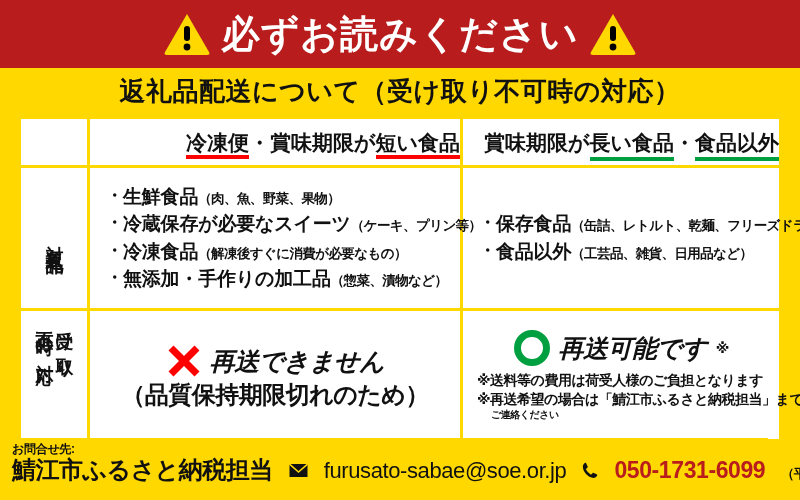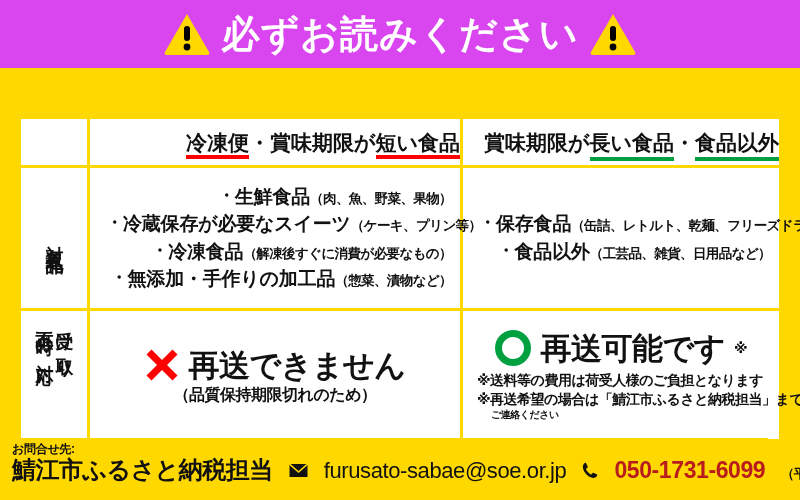--- a/index.html
+++ b/index.html
@@ -17,21 +17,21 @@
     position: relative;
     width: 800px;
     height: 500px;
     background: #ffd800;
     box-sizing: border-box;
   }
 
   
   .header-bar {
     height: 68px;
-    background: #d946ef;
+    background: #b91c1c;
     display: flex;
     align-items: center;
     justify-content: center;
     gap: 10px;
   }
   .header-title {
     color: #ffffff;
     font-size: 38px;
     font-weight: bold;
     letter-spacing: 1px;
@@ -134,21 +134,20 @@
   .bullets {
     padding: 6px 8px 6px 16px;
   }
   .bullets.right-cell { padding-left: 16px; }
   .bullet-line {
     display: block;
     color: #111111;
     line-height: 1.28;
     white-space: nowrap;
     margin: 0 0 3px 0;
-    text-align: right;
   }
   .bullet-line:last-child { margin-bottom: 0; }
   .b-dot {
     font-size: 17px;
     font-weight: bold;
     vertical-align: 2px;
   }
   .b-main {
     font-size: 19px;
     font-weight: bold;
@@ -168,36 +167,37 @@
   .result-main {
     display: flex;
     align-items: center;
     justify-content: center;
     gap: 8px;
     margin-bottom: 4px;
   }
   .x-mark { width: 36px; height: 36px; flex: 0 0 auto; }
   .o-mark { width: 38px; height: 38px; flex: 0 0 auto; }
   .result-text {
-    font-size: 31px;
+    font-size: 25px;
     font-weight: bold;
     color: #111111;
     line-height: 1;
     letter-spacing: -0.5px;
     white-space: nowrap;
+    font-style: italic;
   }
   .result-aster {
     font-size: 14px;
     font-weight: bold;
     color: #111111;
     vertical-align: 14px;
     margin-left: 1px;
   }
   .result-sub {
-    font-size: 16px;
+    font-size: 24px;
     font-weight: bold;
     color: #111111;
     line-height: 1;
     letter-spacing: -0.5px;
     white-space: nowrap;
   }
   .notes {
     text-align: left;
     padding-left: 14px;
     margin-top: 0;
@@ -295,20 +295,23 @@
       <circle cx="24" cy="35" r="3.4" fill="#000000"></circle>
     </svg>
     <div class="header-title">必ずお読みください</div>
     <svg class="warn-tri" viewBox="0 0 48 44">
       <path d="M24 2 L46 40 Q47.5 43 44 43 L4 43 Q0.5 43 2 40 Z" fill="#ffd800"></path>
       <rect x="21" y="14" width="6" height="15" rx="3" fill="#000000"></rect>
       <circle cx="24" cy="35" r="3.4" fill="#000000"></circle>
     </svg>
   </div>
 
+  <div class="subtitle-band">
+    <div class="subtitle-text">返礼品配送について（受け取り不可時の対応）</div>
+  </div>
 
   <div class="table-wrap">
     <table class="tbl">
       <colgroup>
         <col class="col-label">
         <col class="col-left">
         <col>
       </colgroup>
       <tbody>
 

